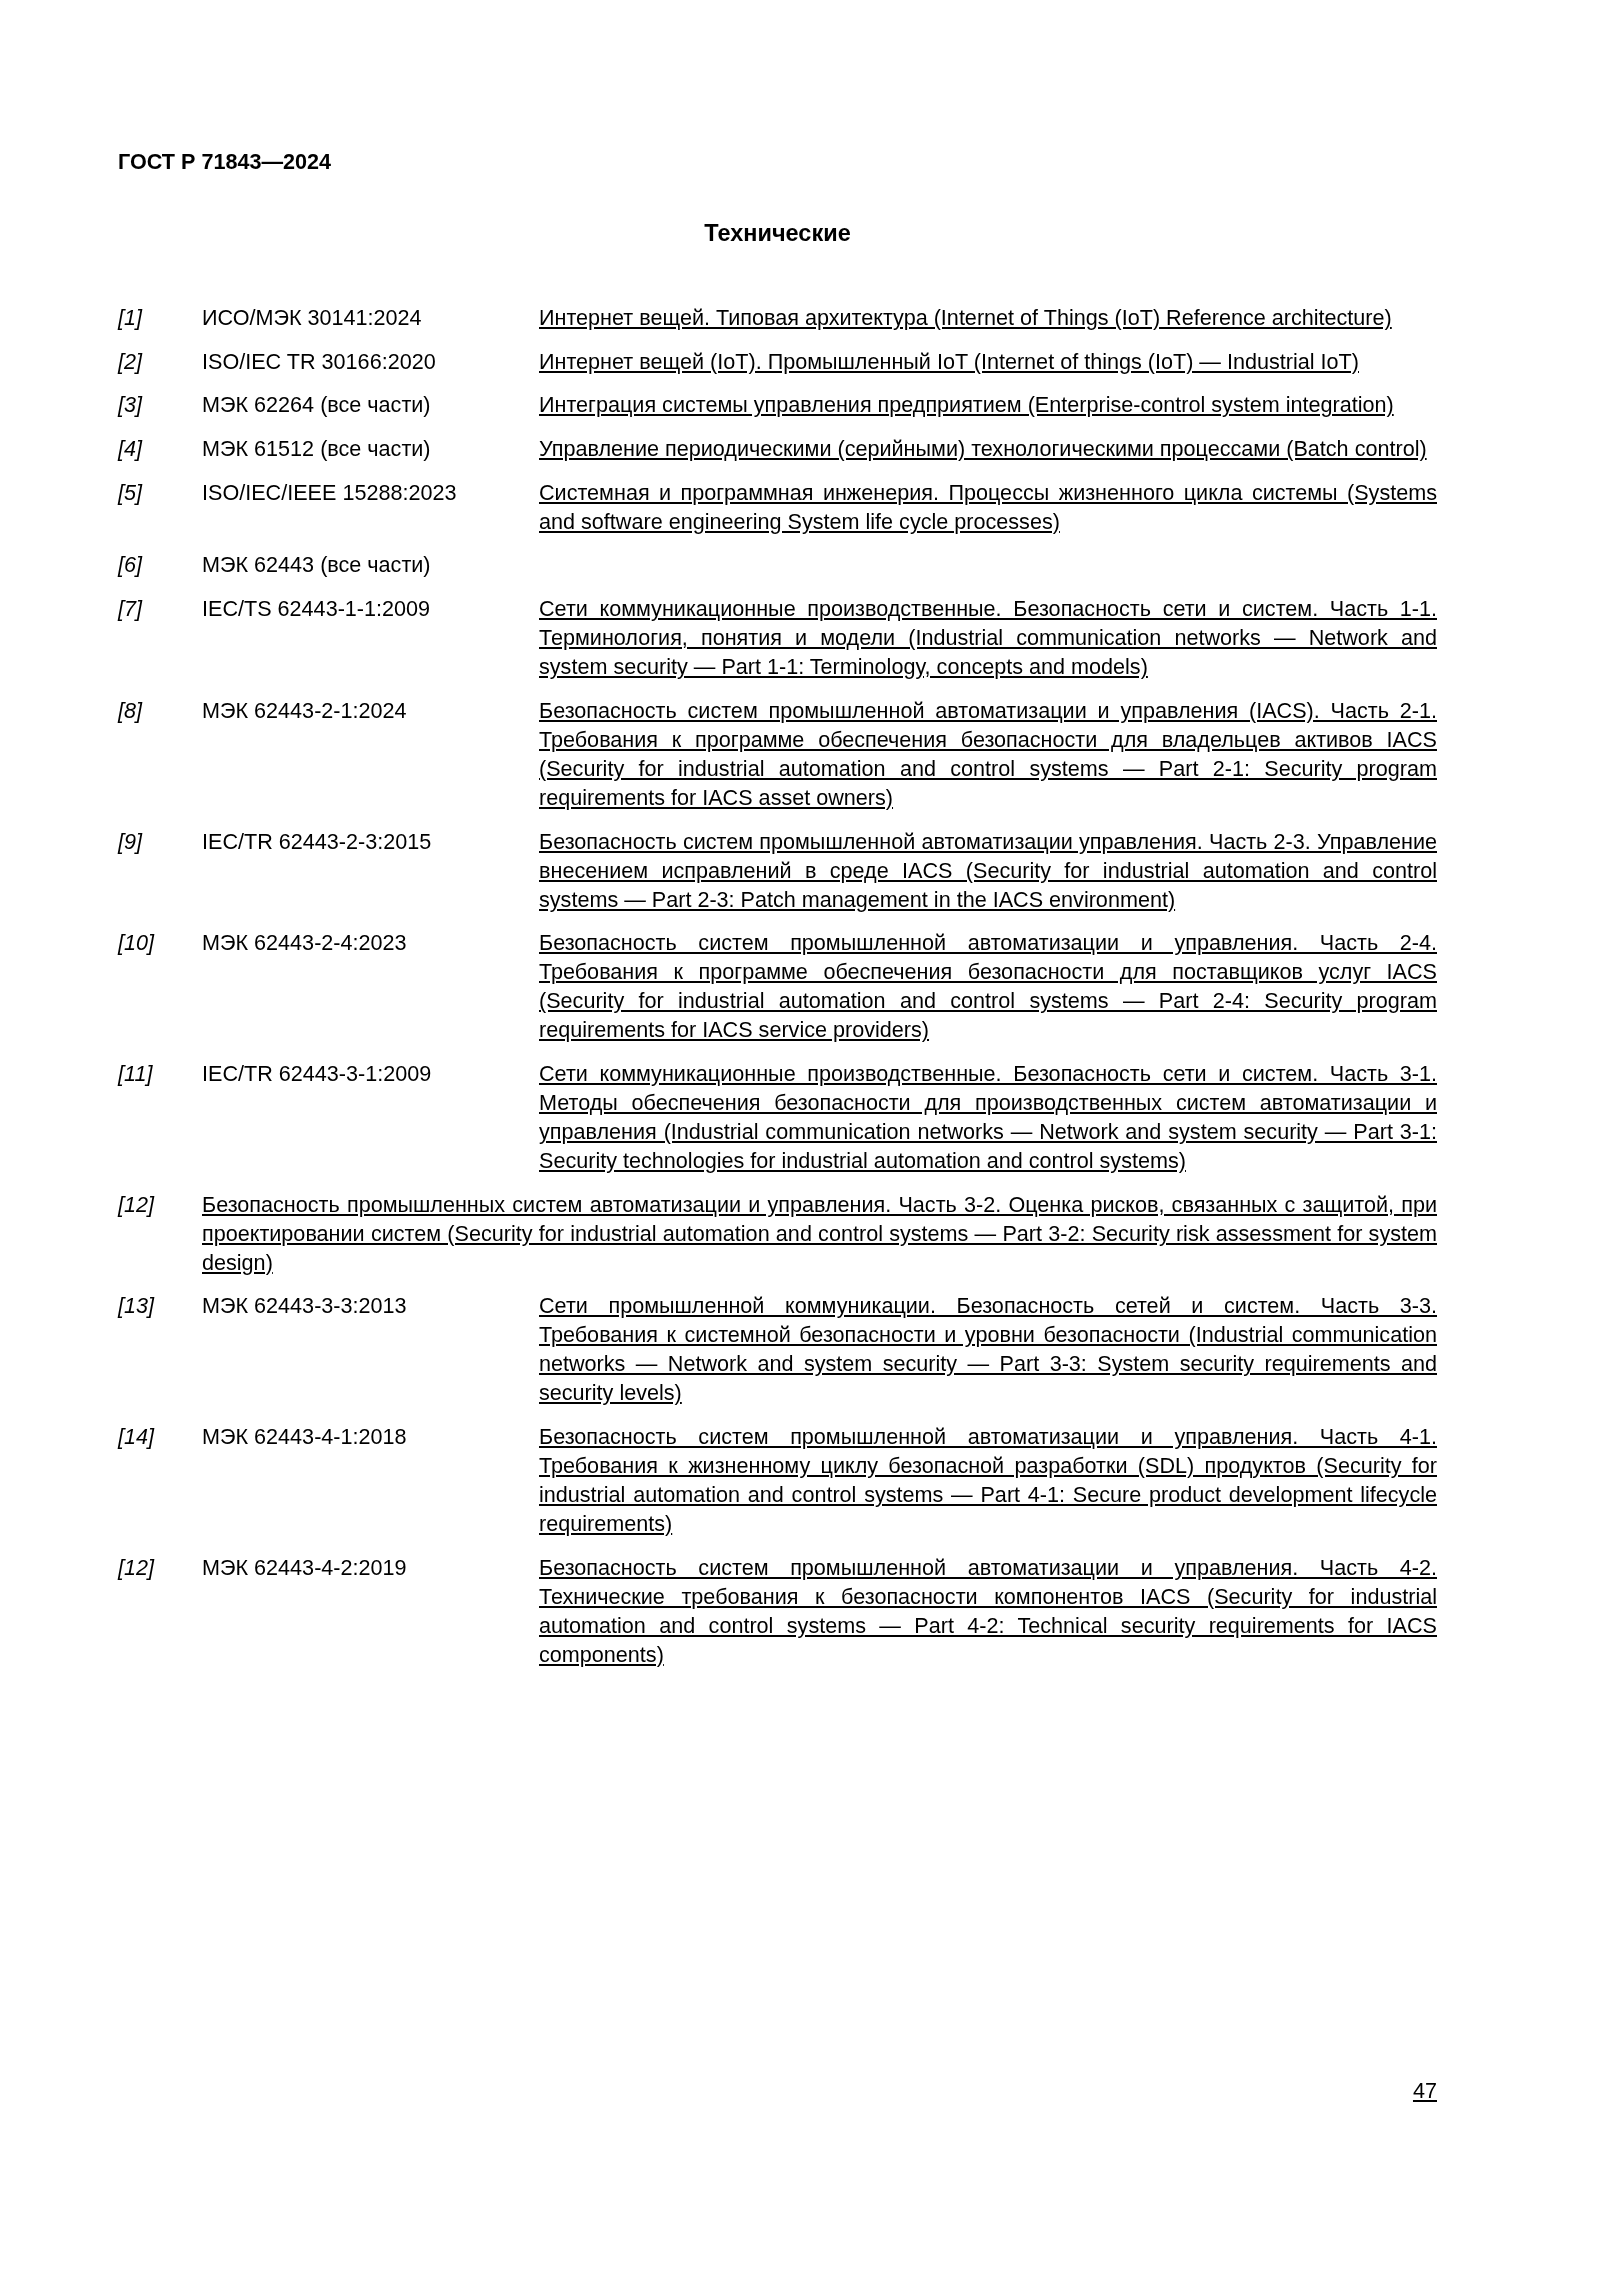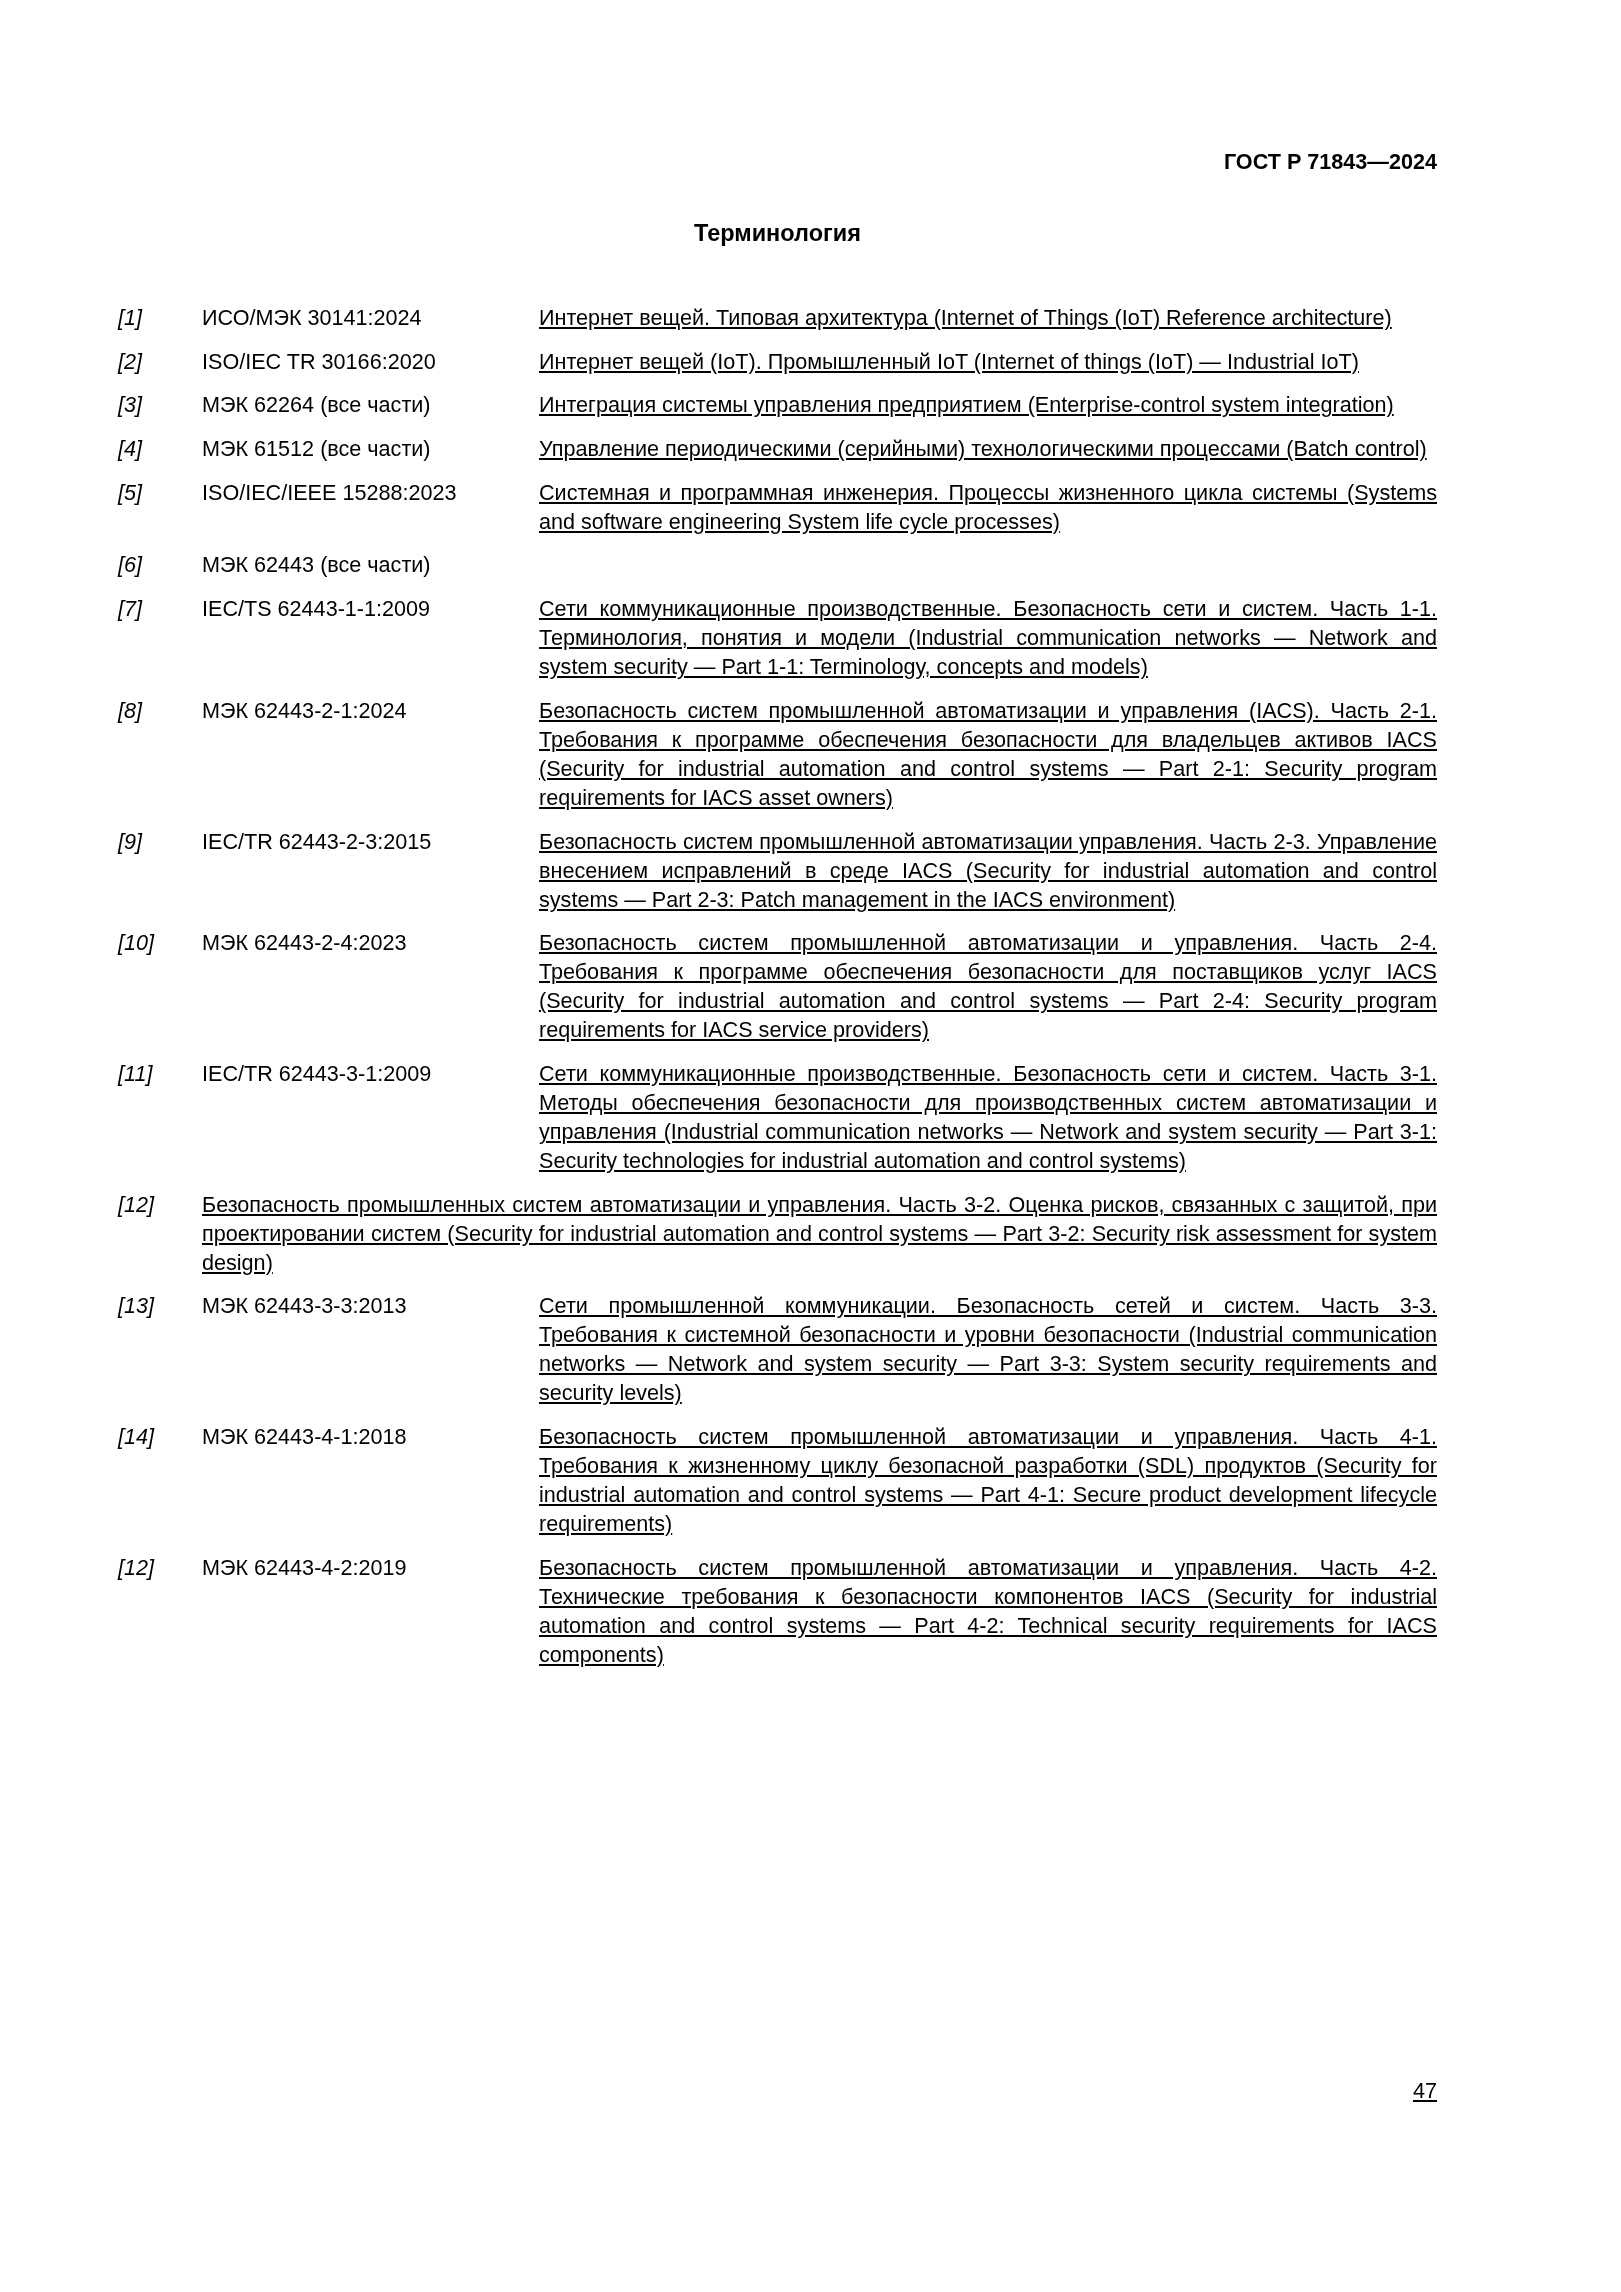--- a/index.html
+++ b/index.html
@@ -14,21 +14,21 @@
     line-height: 29px;
     overflow: hidden;
   }
   .page {
     position: relative;
     width: 100%;
     height: 100%;
     padding: 147px 184px 0 118px;
   }
   .doc-header {
-    text-align: right;
+    text-align: left;
     font-weight: bold;
     font-size: 21.6px;
     margin-bottom: 0;
   }
   .doc-title {
     text-align: center;
     font-weight: bold;
     font-size: 23.5px;
     margin: 43px 0 55px 0;
     line-height: 29px;
@@ -60,21 +60,21 @@
     font-size: 21.6px;
     text-decoration: underline;
   }
 </style>
 </head>
 <body>
 
 <div class="page">
   <div class="doc-header">ГОСТ Р 71843—2024</div>
 
-  <h1 class="doc-title">Терминология</h1>
+  <h1 class="doc-title">Технические</h1>
 
   <div class="entries" id="bib-list">
   <div class="entry">
     <div class="entry-num">[1]</div>
     <div class="entry-designation">ИСО/МЭК 30141:2024</div>
     <div class="entry-description">Интернет вещей. Типовая архитектура (Internet of Things (IoT) Reference architecture)</div>
   </div>
 
   <div class="entry">
     <div class="entry-num">[2]</div>

